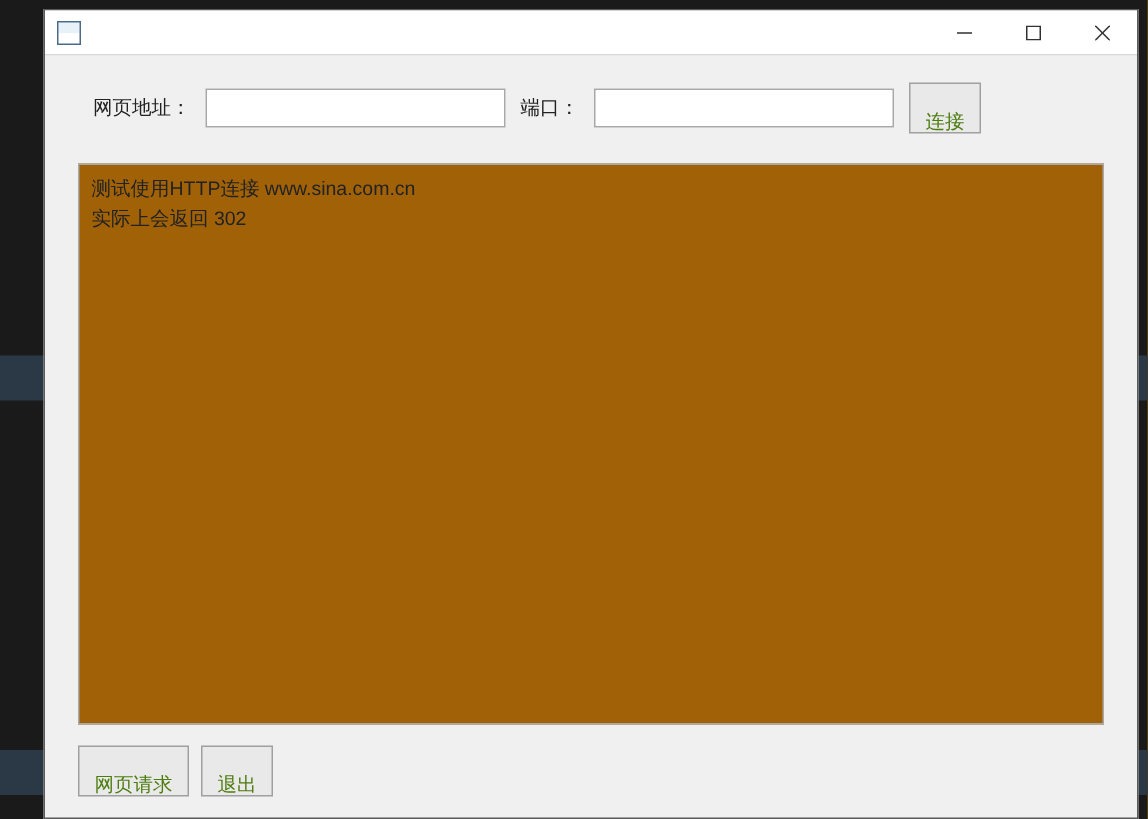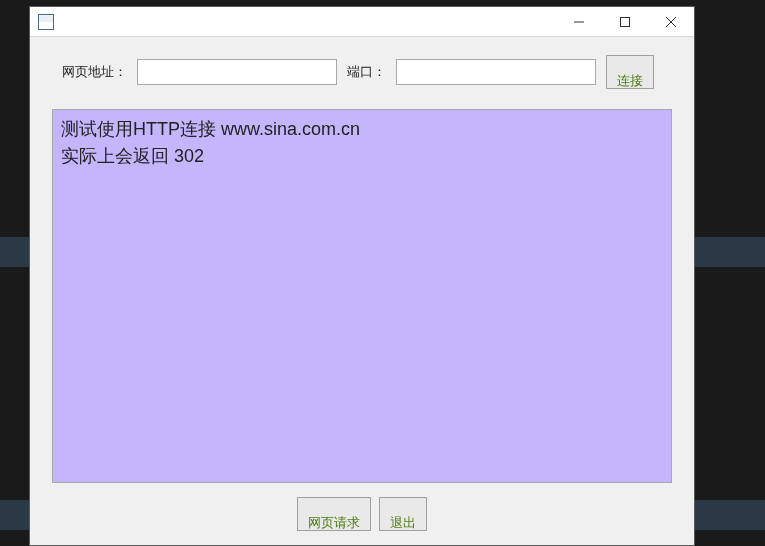--- a/index.html
+++ b/index.html
@@ -15,21 +15,21 @@
       position: absolute;
       left: 0;
       right: 0;
       height: 30px;
       background: #2b3845;
     }
     .window {
       position: absolute;
       left: 29px;
       top: 6px;
-      width: 666px;
+      width: 730px;
       height: 540px;
       background: #f0f0f0;
       border: 1px solid #5a5a5a;
       display: flex;
       flex-direction: column;
     }
     .titlebar {
       height: 30px;
       background: #ffffff;
       border-bottom: 1px solid #d8d8d8;
@@ -96,33 +96,33 @@
     }
     .section-label {
       color: #222;
       font-size: 13px;
       margin-bottom: 6px;
     }
     .textarea {
       flex: 1;
       width: 100%;
       border: 1px solid #a8a8a8;
-      background: #c4b5fd;
+      background: #a16207;
       padding: 6px 8px;
       font-family: inherit;
-      font-size: 18px;
+      font-size: 13px;
       color: #222;
       resize: none;
       outline: none;
       white-space: pre;
       line-height: 1.5;
     }
     .footer-row {
       display: flex;
-      justify-content: center;
+      justify-content: flex-start;
       gap: 8px;
       margin-top: 14px;
     }
     .btn-wide { min-width: 72px; }
   </style>
 </head>
 <body>
 
 <div class="bg-stripe" style="top:237px"></div>
 <div class="bg-stripe" style="top:500px"></div>

